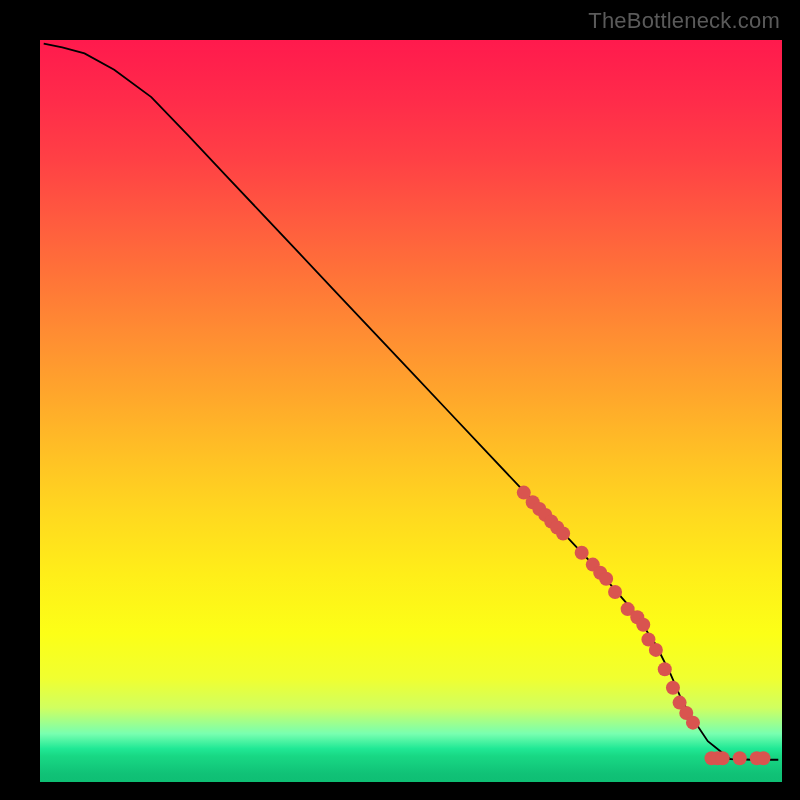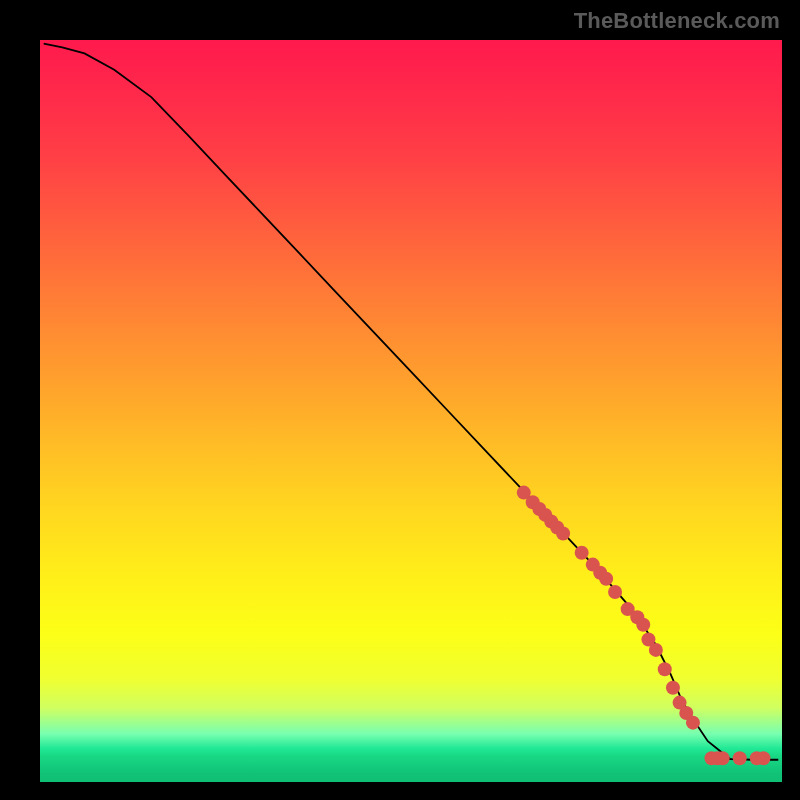--- a/index.html
+++ b/index.html
@@ -37,21 +37,21 @@
       #12c77a 98.3%,
       #10c176 99%,
       #0ebf74 100%);
   }
   .watermark {
     position: absolute;
     top: 8px;
     right: 20px;
     font-family: Arial, Helvetica, sans-serif;
     font-size: 22px;
-    font-weight: 700;
+    font-weight: 400;
     color: #5a5a5a;
     letter-spacing: 0.2px;
   }
   svg.overlay {
     position: absolute;
     inset: 0;
   }
 </style>
 </head>
 <body>

